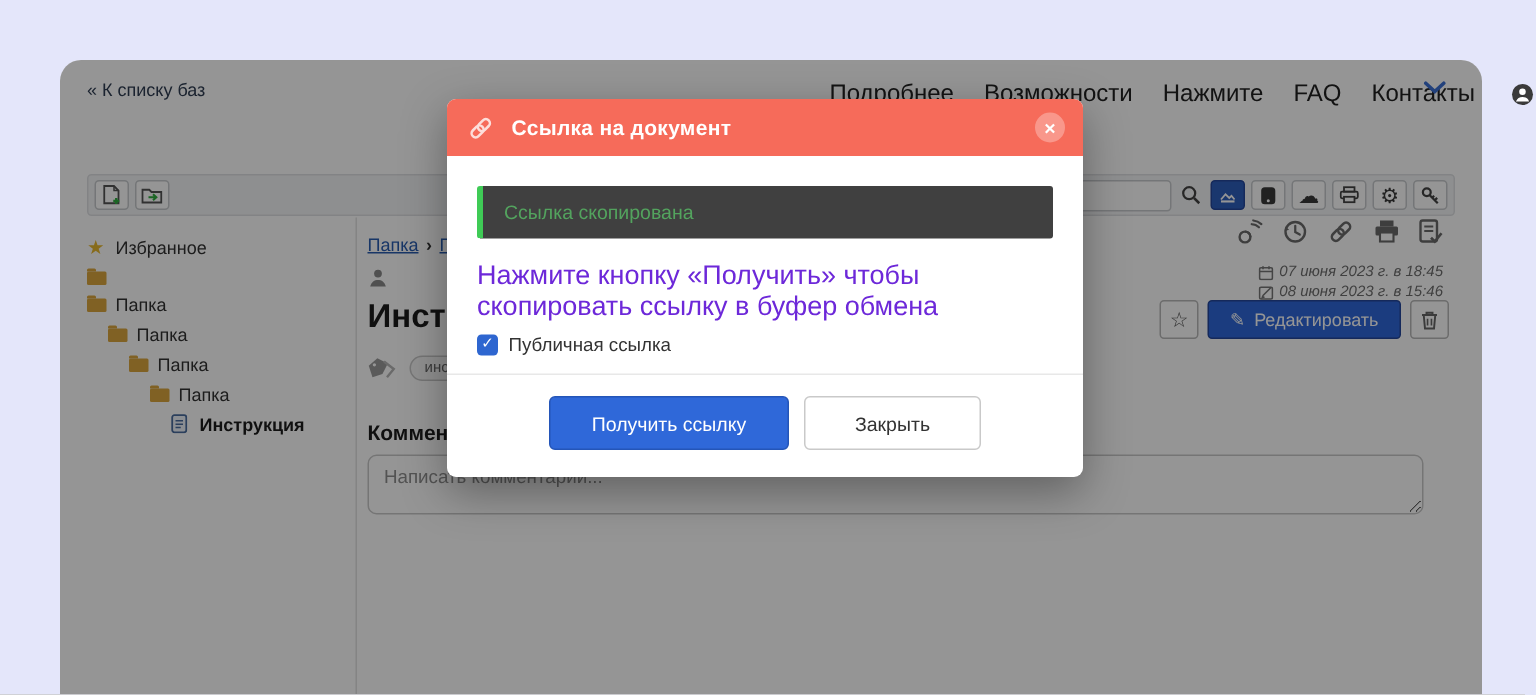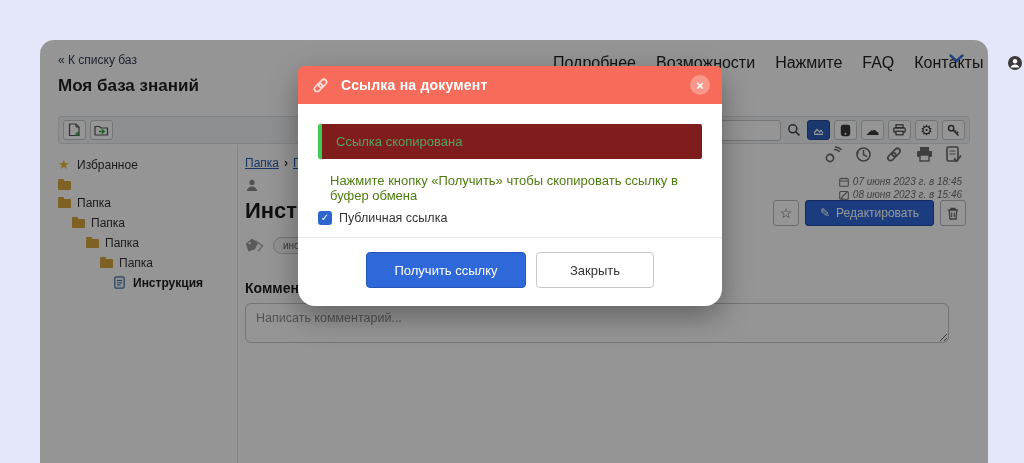--- a/index.html
+++ b/index.html
@@ -66,31 +66,31 @@
                color:#6e6e6e; line-height:13px; }
   .doc-dates .drow { display:flex; justify-content:flex-end; align-items:center; gap:4px; }
   .doc-buttons { position:absolute; right:22px; top:160px; display:flex; gap:6px; align-items:center; }
   .sq-btn { width:26px; height:26px; border:1px solid #b9b9b9; background:#fff; border-radius:3px;
             display:inline-flex; align-items:center; justify-content:center; cursor:pointer; font-size:14px; color:#555; }
   .edit-btn { height:26px; padding:0 14px; background:#2f68d9; border:1px solid #24479c; border-radius:3px;
               color:#fff; font-size:12px; display:inline-flex; align-items:center; gap:6px; cursor:pointer; }
 
   
   .modal { position:absolute; left:298px; top:66px; width:424px; z-index:100; background:#fff;
-           border-radius:17px; box-shadow:0 10px 30px rgba(0,0,0,0.35); }
+           border-radius:6px; box-shadow:0 10px 30px rgba(0,0,0,0.35); }
   .modal-header { height:38px; background:#f66b5a; border-radius:6px 6px 0 0; display:flex;
                   align-items:center; padding:0 14px; position:relative; }
   .modal-link-icon { opacity:0.78; margin-right:12px; display:inline-flex; }
   .modal-title { color:#fff; font-size:14px; font-weight:bold; letter-spacing:0.2px; }
   .modal-close { position:absolute; right:12px; top:9px; width:20px; height:20px; border-radius:50%;
                  background:rgba(255,255,255,0.30); color:#fff; font-size:13px; font-weight:bold;
                  display:flex; align-items:center; justify-content:center; cursor:pointer; line-height:1; }
-  .alert-success { margin:20px 20px 0; background:#7f1d1d; border-left:4px solid #3fcb56;
+  .alert-success { margin:20px 20px 0; background:#404040; border-left:4px solid #3fcb56;
                    padding:10px 14px; color:#53a35e; font-size:13px; border-radius:2px; }
-  .modal-hint { margin:14px 32px 0; font-size:13px; color:#4d7c0f; }
+  .modal-hint { margin:14px 20px 0; font-size:18px; color:#6d28d9; }
   .check-row { margin:8px 20px 12px; display:flex; align-items:center; gap:7px; cursor:pointer; }
   .checkbox { width:14px; height:14px; background:#2e66d0; border-radius:3px; color:#fff; font-size:10px;
               display:flex; align-items:center; justify-content:center; line-height:1; }
   .check-label { font-size:12.5px; color:#333; }
   .modal-divider { border-top:1px solid #e8e8e8; }
   .modal-footer { padding:14px 0 18px; display:flex; justify-content:center; gap:10px; }
   .btn-primary { width:160px; height:36px; background:#2f68d9; border:1px solid #2455b8; border-radius:4px;
                  color:#fff; font-size:13px; cursor:pointer; font-family:inherit; }
   .btn-secondary { width:118px; height:36px; background:#fff; border:1px solid #c9c9c9; border-radius:4px;
                    color:#333; font-size:13px; cursor:pointer; font-family:inherit; }
@@ -119,21 +119,20 @@
           </svg>
       </span>
     </div>
 
     <span class="collapse-chevron">
       <svg width="15" height="9" viewBox="0 0 15 9">
           <polyline points="1.5,1.5 7.5,7 13.5,1.5" fill="none" stroke="#3b6fd4" stroke-width="2.4" stroke-linecap="round"></polyline>
         </svg>
     </span>
 
-    <div class="base-title">Моя база знаний</div>
 
     <div class="toolbar">
       <span class="ib">
         <svg width="13" height="14" viewBox="0 0 13 14">
             <path d="M1.5 1 H8 L11 4 V12.5 H1.5 Z" fill="#fff" stroke="#555" stroke-width="1.2"></path>
             <path d="M8 1 V4 H11" fill="none" stroke="#555" stroke-width="1"></path>
             <path d="M9.5 9 v4 M7.5 11 h4" stroke="#2fae3e" stroke-width="1.6"></path>
           </svg>
       </span>
       <span class="ib">

